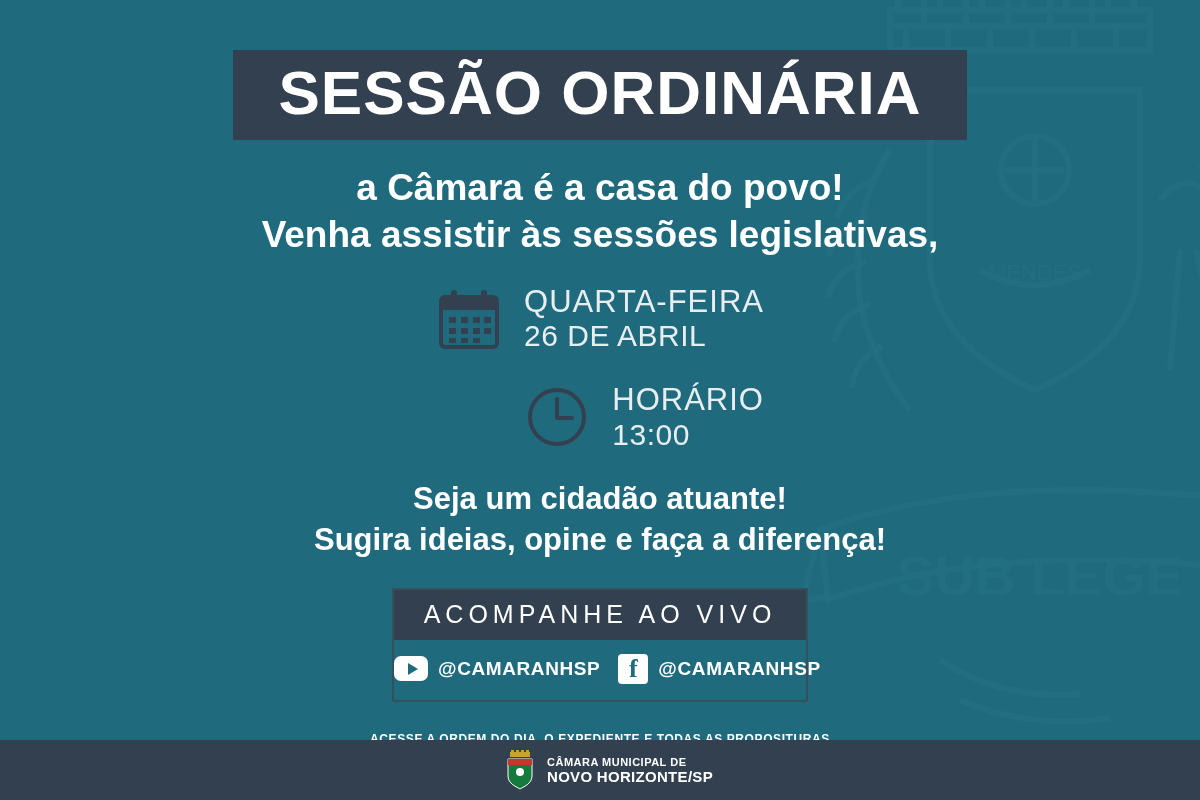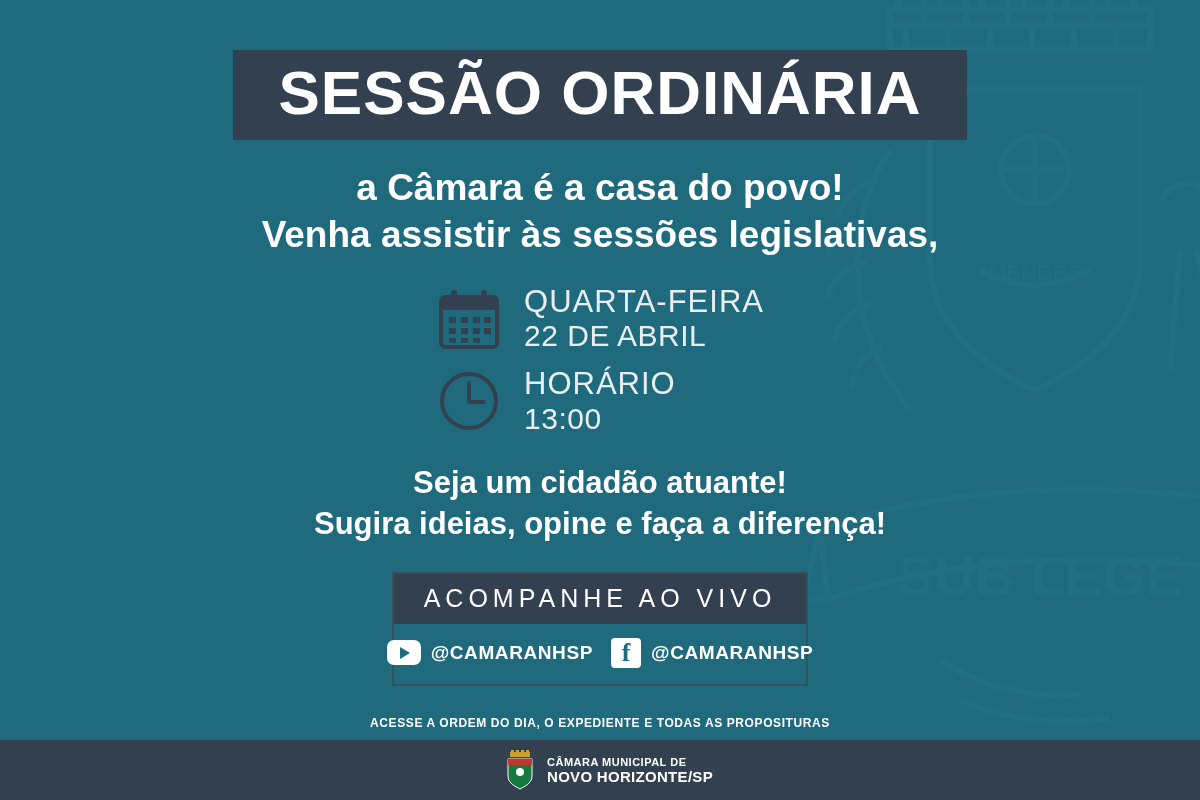--- a/index.html
+++ b/index.html
@@ -53,21 +53,22 @@
     font-size: 37px;
     font-weight: bold;
     line-height: 1.28;
     text-align: center;
   }
 
   .info-block {
     margin-top: 26px;
     display: flex;
     flex-direction: column;
-    gap: 14px;
+    gap: 30px;
+    align-items: flex-end;
   }
   .info-row {
     display: flex;
     align-items: center;
     gap: 22px;
   }
   .info-icon { width: 66px; height: 66px; flex: 0 0 66px; }
   .info-icon svg { width: 100%; height: 100%; display: block; }
   .info-text { display: flex; flex-direction: column; }
   .info-label {
@@ -105,21 +106,20 @@
     color: #ffffff;
     text-align: center;
     font-size: 25px;
     font-weight: normal;
     letter-spacing: 5px;
     padding: 10px 0 11px 0;
   }
   .live-socials {
     display: flex;
     align-items: center;
-    justify-content: center;
     gap: 18px;
     padding: 14px 0 16px 0;
   }
   .social {
     display: flex;
     align-items: center;
     gap: 10px;
   }
   .social-handle {
     color: #ffffff;
@@ -263,21 +263,21 @@
               <rect x="37" y="42" width="7" height="6"></rect>
               <rect x="48" y="42" width="7" height="6"></rect>
               <rect x="13" y="52" width="7" height="5"></rect>
               <rect x="25" y="52" width="7" height="5"></rect>
               <rect x="37" y="52" width="7" height="5"></rect>
             </g>
           </svg>
         </div>
         <div class="info-text">
           <div class="info-label">QUARTA-FEIRA</div>
-          <div class="info-value">22 DE ABRIL</div>
+          <div class="info-value">26 DE ABRIL</div>
         </div>
       </div>
 
       <div class="info-row">
         <div class="info-icon">
           <svg viewBox="0 0 66 66" xmlns="http://www.w3.org/2000/svg">
             <circle cx="33" cy="33" r="27" fill="none" stroke="#33404f" stroke-width="4"></circle>
             <path d="M33 15 V34 H48" fill="none" stroke="#33404f" stroke-width="4" stroke-linecap="round" stroke-linejoin="round"></path>
           </svg>
         </div>

